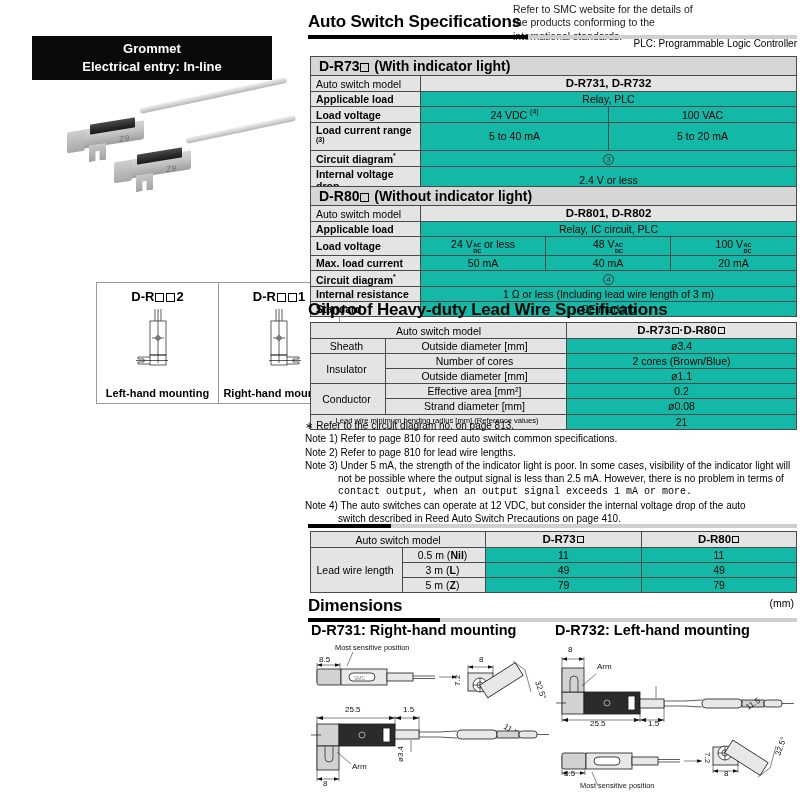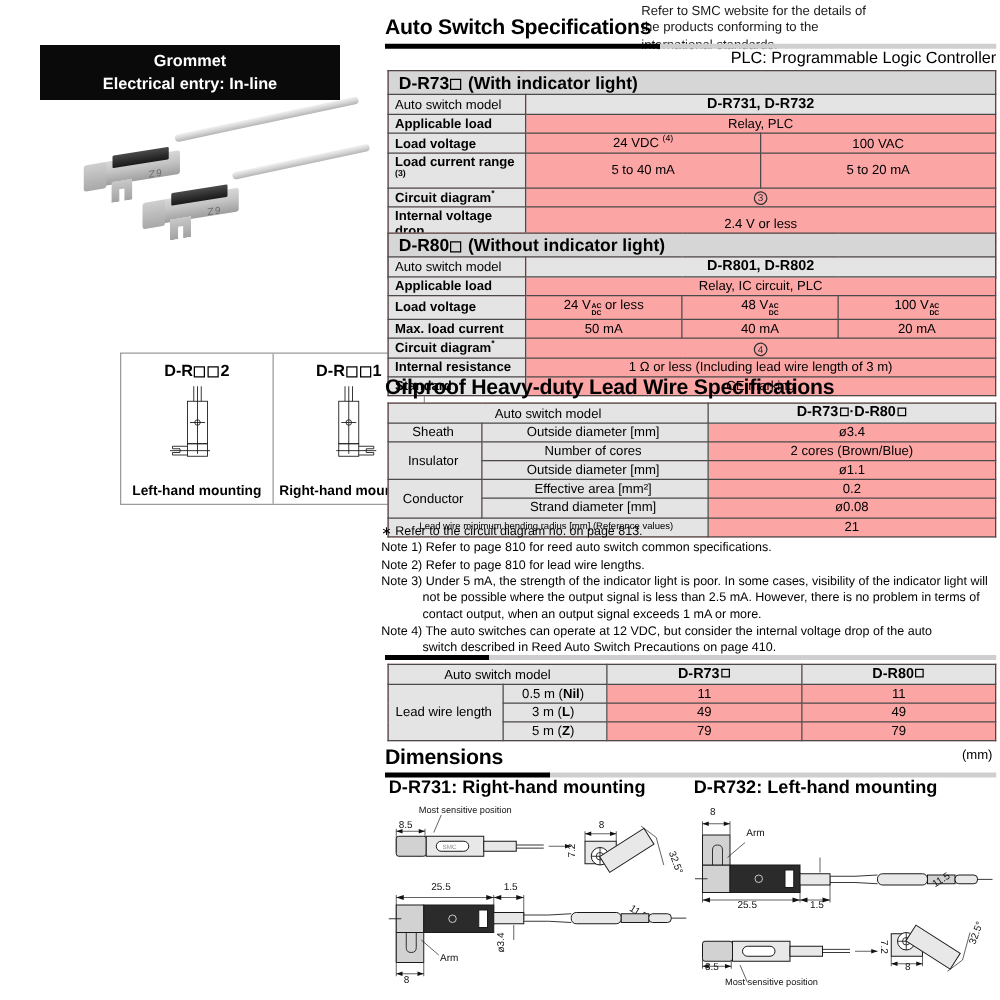--- a/index.html
+++ b/index.html
@@ -96,27 +96,27 @@
     position: absolute; right: 3px; bottom: 6px;
     font-size: 10.5px; font-weight: normal;
   }
   .sec-bar { height: 4px; width: 100%; margin-top: 1px; }
   .bar-short { background: linear-gradient(90deg,#000 0%,#000 45%,#cfcfcf 45%,#cfcfcf 100%); }
   .bar-w     { background: linear-gradient(90deg,#000 0%,#000 17%,#cfcfcf 17%,#cfcfcf 100%); }
   .bar-d     { background: linear-gradient(90deg,#000 0%,#000 27%,#cfcfcf 27%,#cfcfcf 100%); }
 
   .plc-line {
     position: absolute; right: 3px; top: 38px;
-    font-size: 13px; text-align: right;
+    font-size: 10px; text-align: right;
   }
 
   
   table.spec {
     width: 100%; border-collapse: collapse;
-    font-size: 10.5px; background: #fca5a5;
+    font-size: 10.5px; background: #14b8a6;
   }
   table.spec td, table.spec th {
     border: 1px solid #4a4a4a; padding: 1px 3px;
     text-align: center; vertical-align: middle; height: 15px;
     line-height: 1.15;
   }
   .tbl-title {
     background: #d6d6d6; text-align: left !important;
     font-size: 14px; font-weight: bold; padding-left: 8px !important;
     height: 19px;
@@ -373,21 +373,21 @@
       </table>
   </div>
 
   <div id="notes">
     <div class="note star">∗ <span>Refer to the circuit diagram no. on page 813.</span></div>
     <div class="note">Note 1) Refer to page 810 for reed auto switch common specifications.</div>
     <div class="note">Note 2) Refer to page 810 for lead wire lengths.</div>
     <div>
       <div>Note 3) Under 5 mA, the strength of the indicator light is poor. In some cases, visibility of the indicator light will</div>
       <div style="padding-left:33px;">not be possible where the output signal is less than 2.5 mA. However, there is no problem in terms of</div>
-      <div style="padding-left:33px;">contact output, when an output signal exceeds 1 mA or more.</div>
+      <div style="padding-left:33px;font-family:Liberation Mono, monospace;">contact output, when an output signal exceeds 1 mA or more.</div>
     </div>
     <div>
       <div>Note 4) The auto switches can operate at 12 VDC, but consider the internal voltage drop of the auto</div>
       <div style="padding-left:33px;">switch described in Reed Auto Switch Precautions on page 410.</div>
     </div>
   </div>
 
   <div class="sec-bar bar-w" style="position:absolute; left:3px; top:523px; width:489px;"></div>
 
   <div style="position:absolute; left:5px; top:531px; width:487px;">

